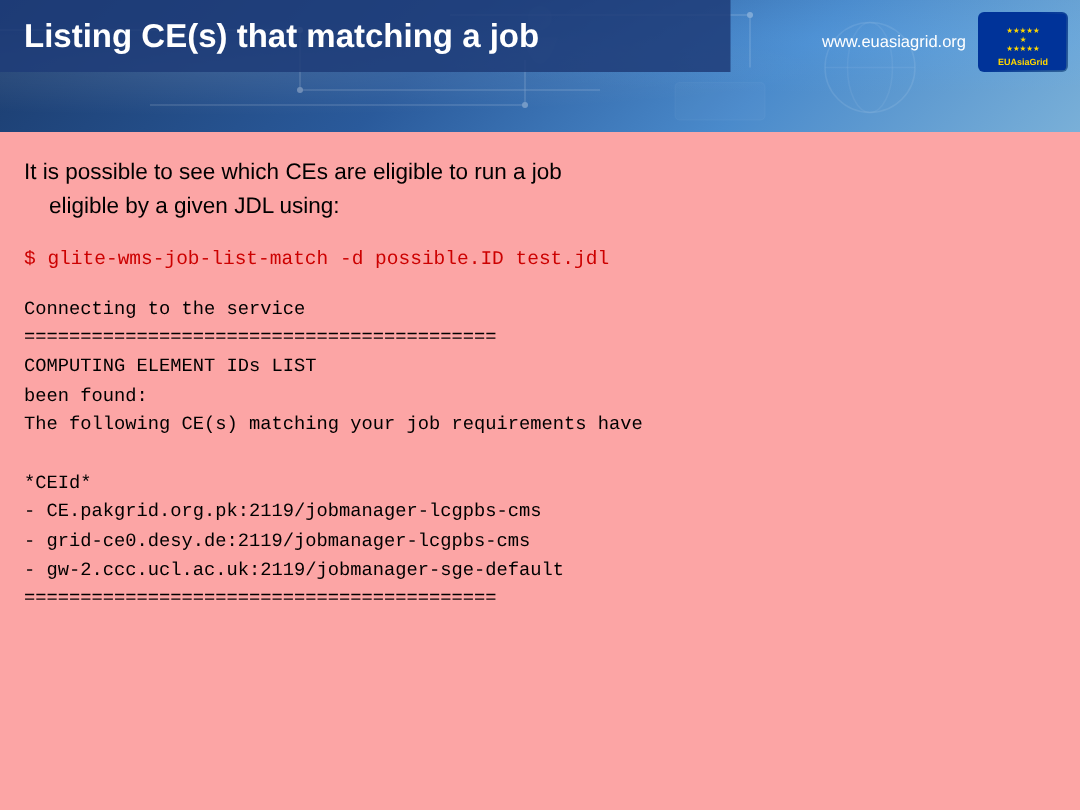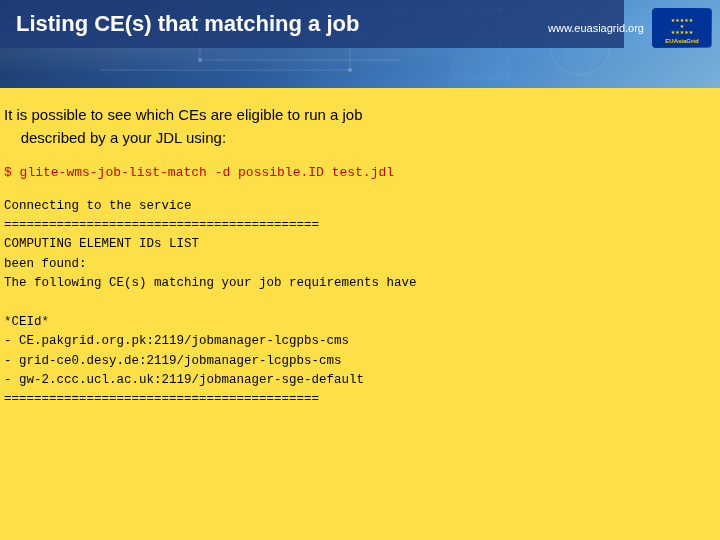--- a/index.html
+++ b/index.html
@@ -38,21 +38,21 @@
       position: absolute;
       top: 0; left: 0; width: 100%; height: 100%;
       opacity: 0.3;
     }
 
     
     .title-bar {
       position: absolute;
       top: 0;
       left: 0;
-      width: 624px;
+      width: 487px;
       height: 48px;
       background: rgba(30, 60, 120, 0.85);
       display: flex;
       align-items: center;
       padding-left: 16px;
       z-index: 10;
     }
 
     .title-text {
       color: #fff;
@@ -91,22 +91,22 @@
       overflow: hidden;
     }
 
     
     .main-content {
       position: absolute;
       top: 88px;
       left: 0;
       right: 0;
       bottom: 0;
-      background: #fde047;
-      padding: 16px 20px 12px 4px;
+      background: #fca5a5;
+      padding: 16px 20px 12px 16px;
     }
 
     .intro-text {
       font-size: 15px;
       font-family: Arial, sans-serif;
       color: #000;
       line-height: 1.5;
       margin-bottom: 14px;
     }
 
@@ -188,21 +188,21 @@
 
       <text x="29" y="34" text-anchor="middle" font-size="6" font-family="Arial" font-weight="bold" fill="#FFD700">EUAsiaGrid</text>
     </svg>
   </div>
 </div>
 
 <div class="main-content">
 
   <div class="intro-text">
     <span>It is possible to see which CEs are eligible to run a job</span><br>
-    &nbsp;&nbsp;&nbsp;&nbsp;<span>described by a your JDL using:</span>
+    &nbsp;&nbsp;&nbsp;&nbsp;<span>eligible by a given JDL using:</span>
   </div>
 
   <div class="command-line">
     <span>$ </span><span>glite-wms-job-list-match -d possible.ID test.jdl</span>
   </div>
 
   <div class="output-block">
     <div>Connecting to the service</div>
     <div class="separator-line">==========================================</div>
     <div>COMPUTING ELEMENT IDs LIST</div>

